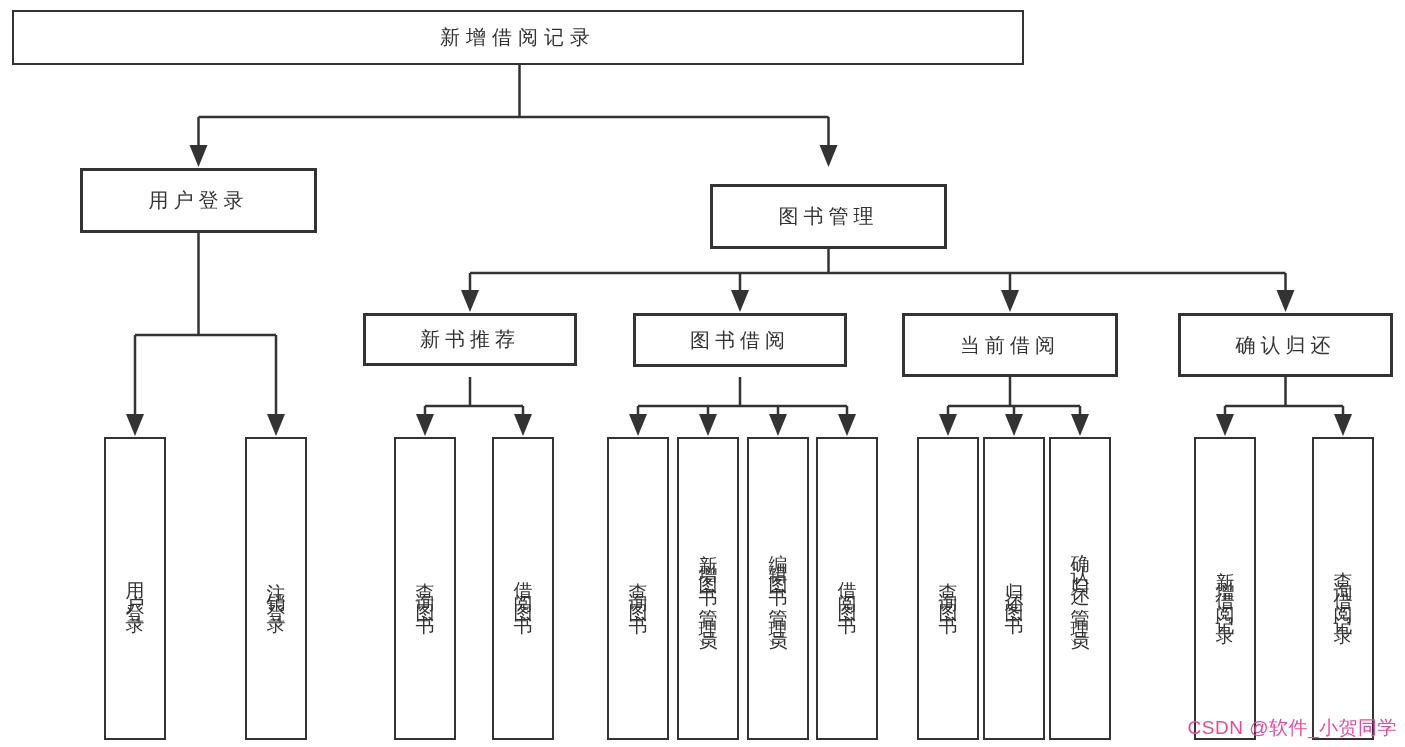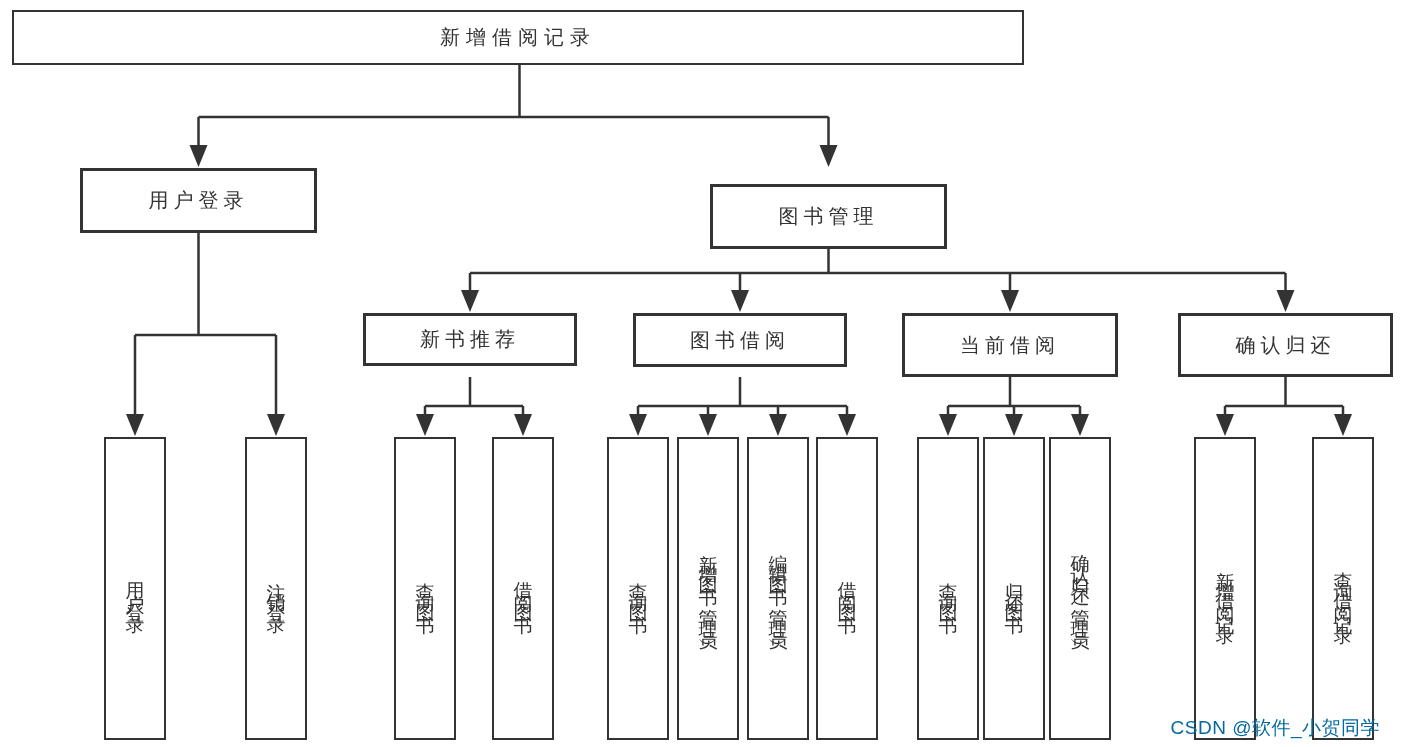--- a/index.html
+++ b/index.html
@@ -11,22 +11,22 @@
   .node{
     position:absolute;box-sizing:border-box;background:#ffffff;border:2px solid #333333;
     display:flex;align-items:center;justify-content:center;z-index:2;text-align:center;
   }
   .node.mid{border-width:3px;}
   .node.h{font-size:20px;letter-spacing:5px;}
   .node.h.root{letter-spacing:6px;}
   .node.v{font-size:19px;}
   .node.v .lbl{writing-mode:vertical-rl;letter-spacing:11px;line-height:1.05;}
   .watermark{
-    position:absolute;right:25px;bottom:6px;z-index:3;font-size:19px;
-    color:#0369a1;letter-spacing:0.5px;white-space:nowrap;
+    position:absolute;right:8px;bottom:6px;z-index:3;font-size:19px;
+    color:#ec4899;letter-spacing:0.5px;white-space:nowrap;
   }
 </style>
 </head>
 <body>
 
 <div class="stage">
 
   <svg class="wires" width="1405" height="747" viewBox="0 0 1405 747">
     <g stroke="#333333" stroke-width="2.5" fill="none">
 

